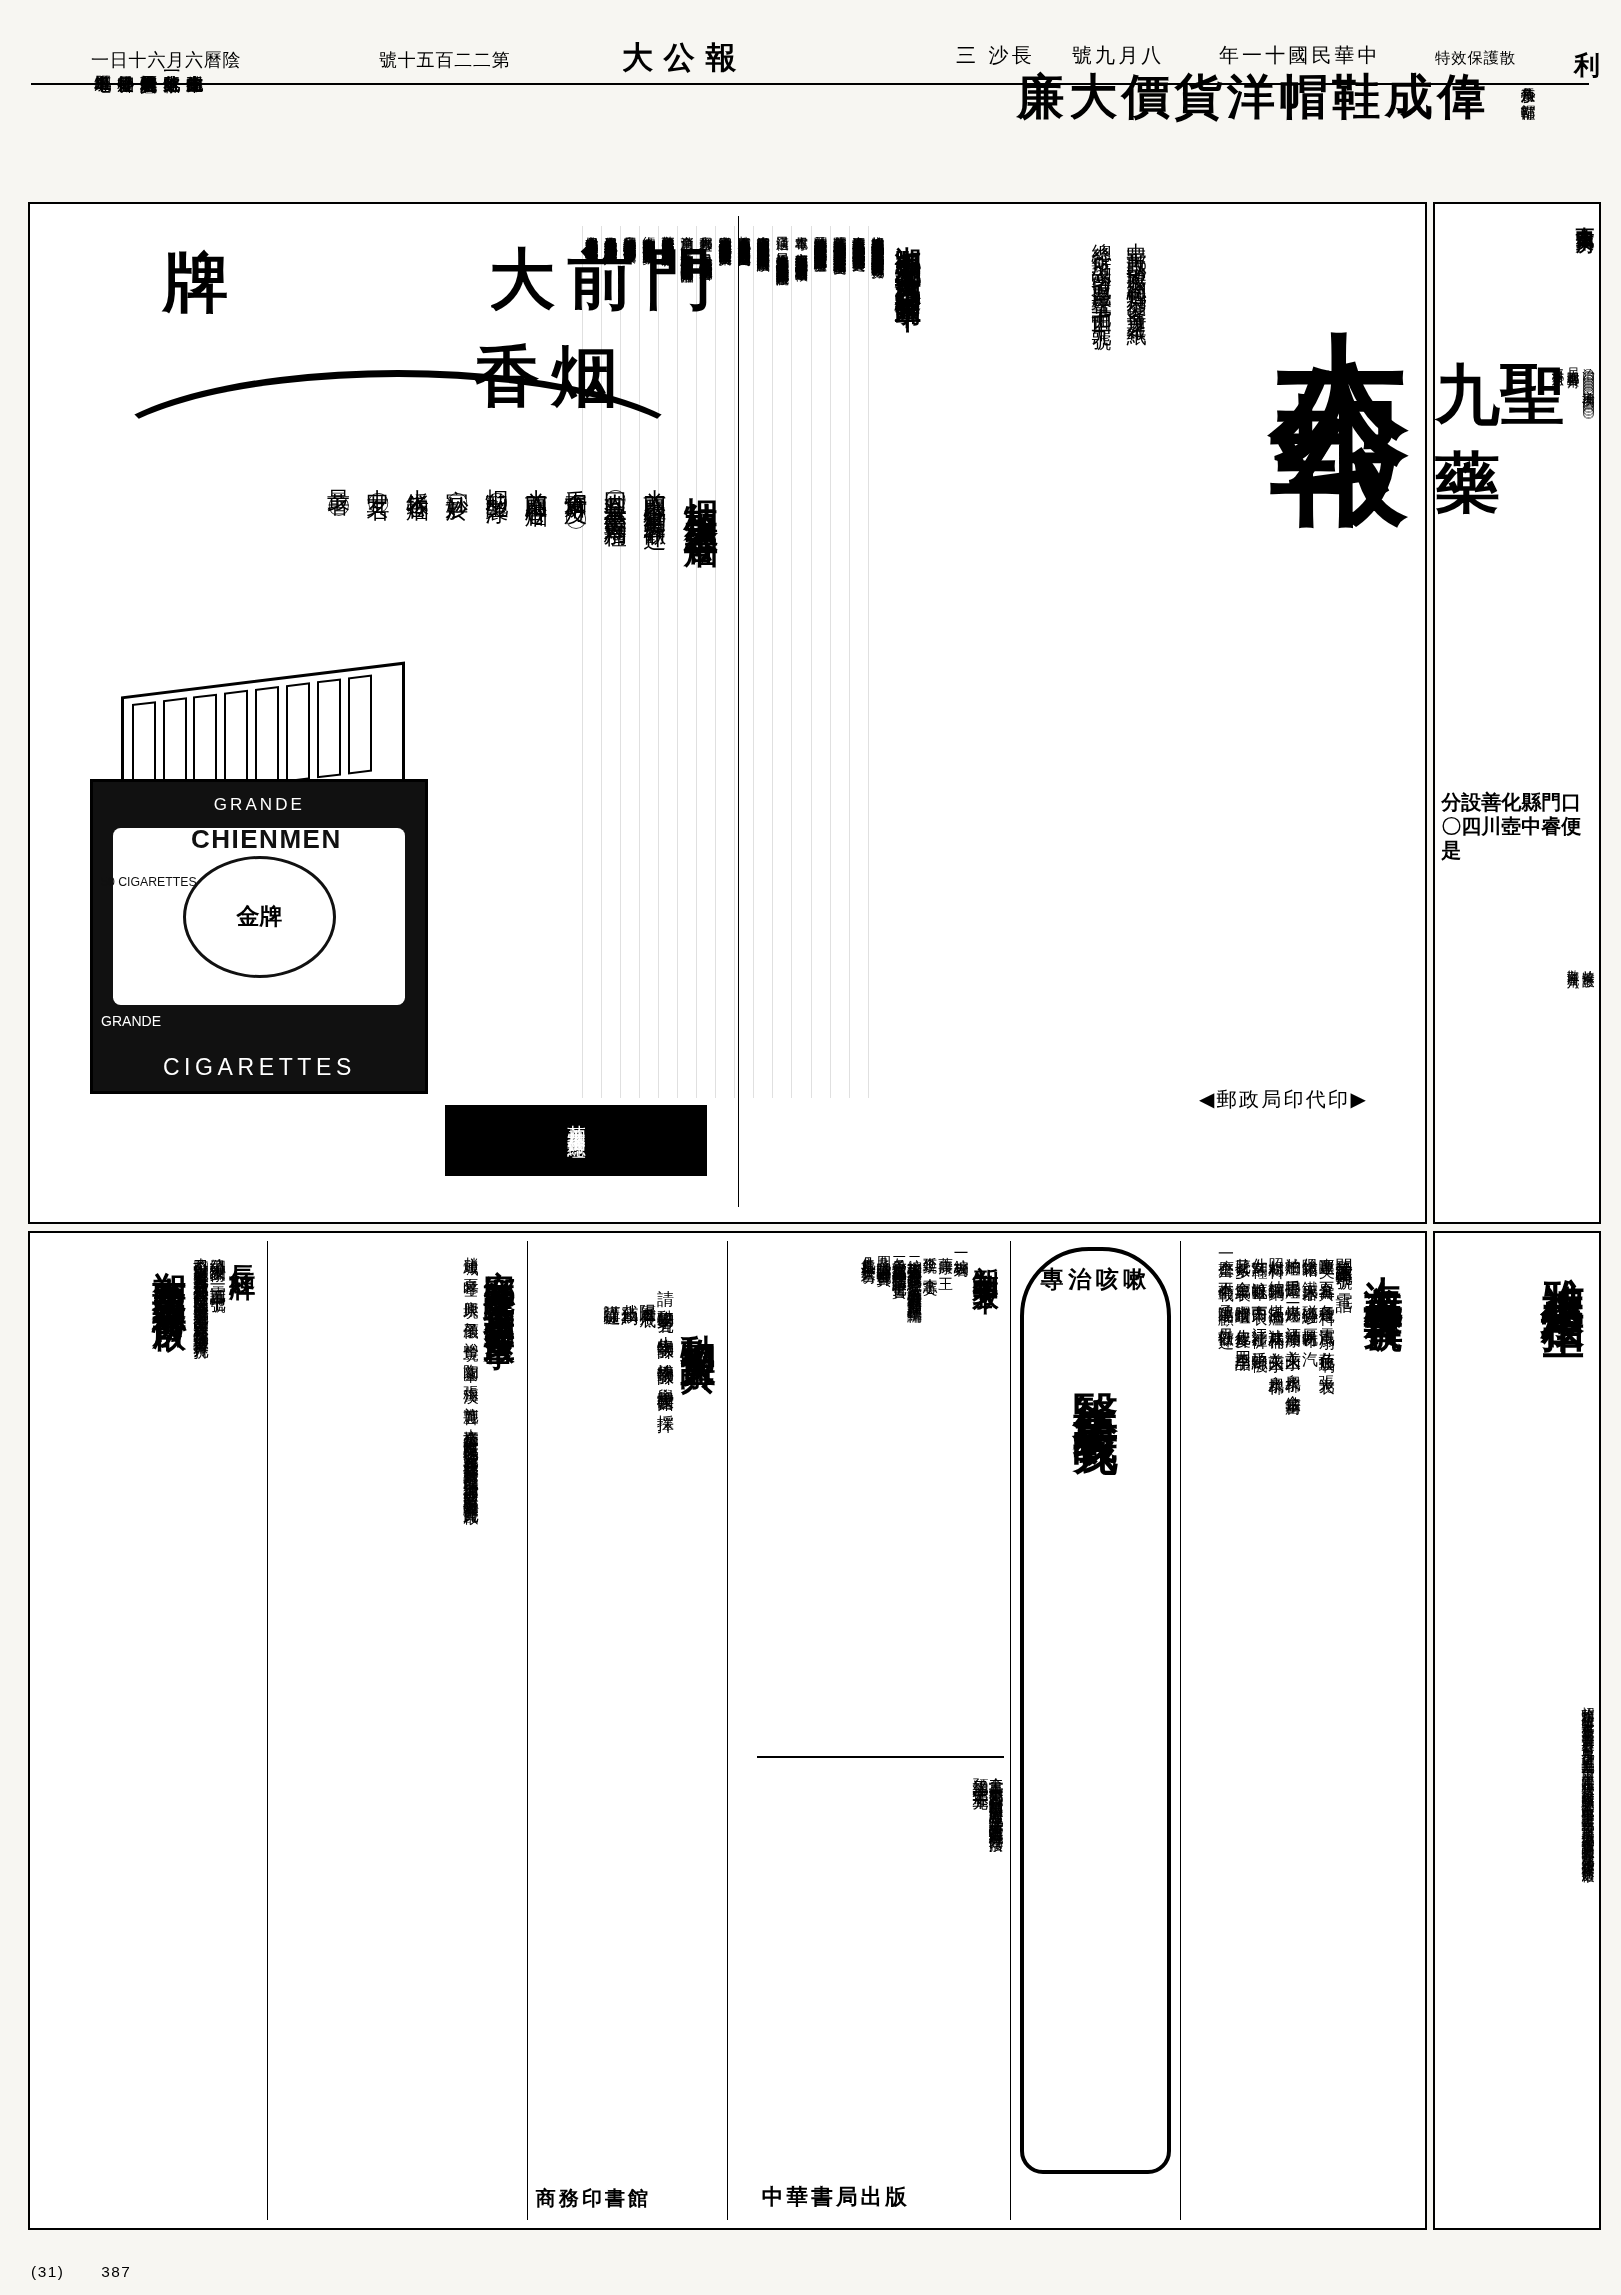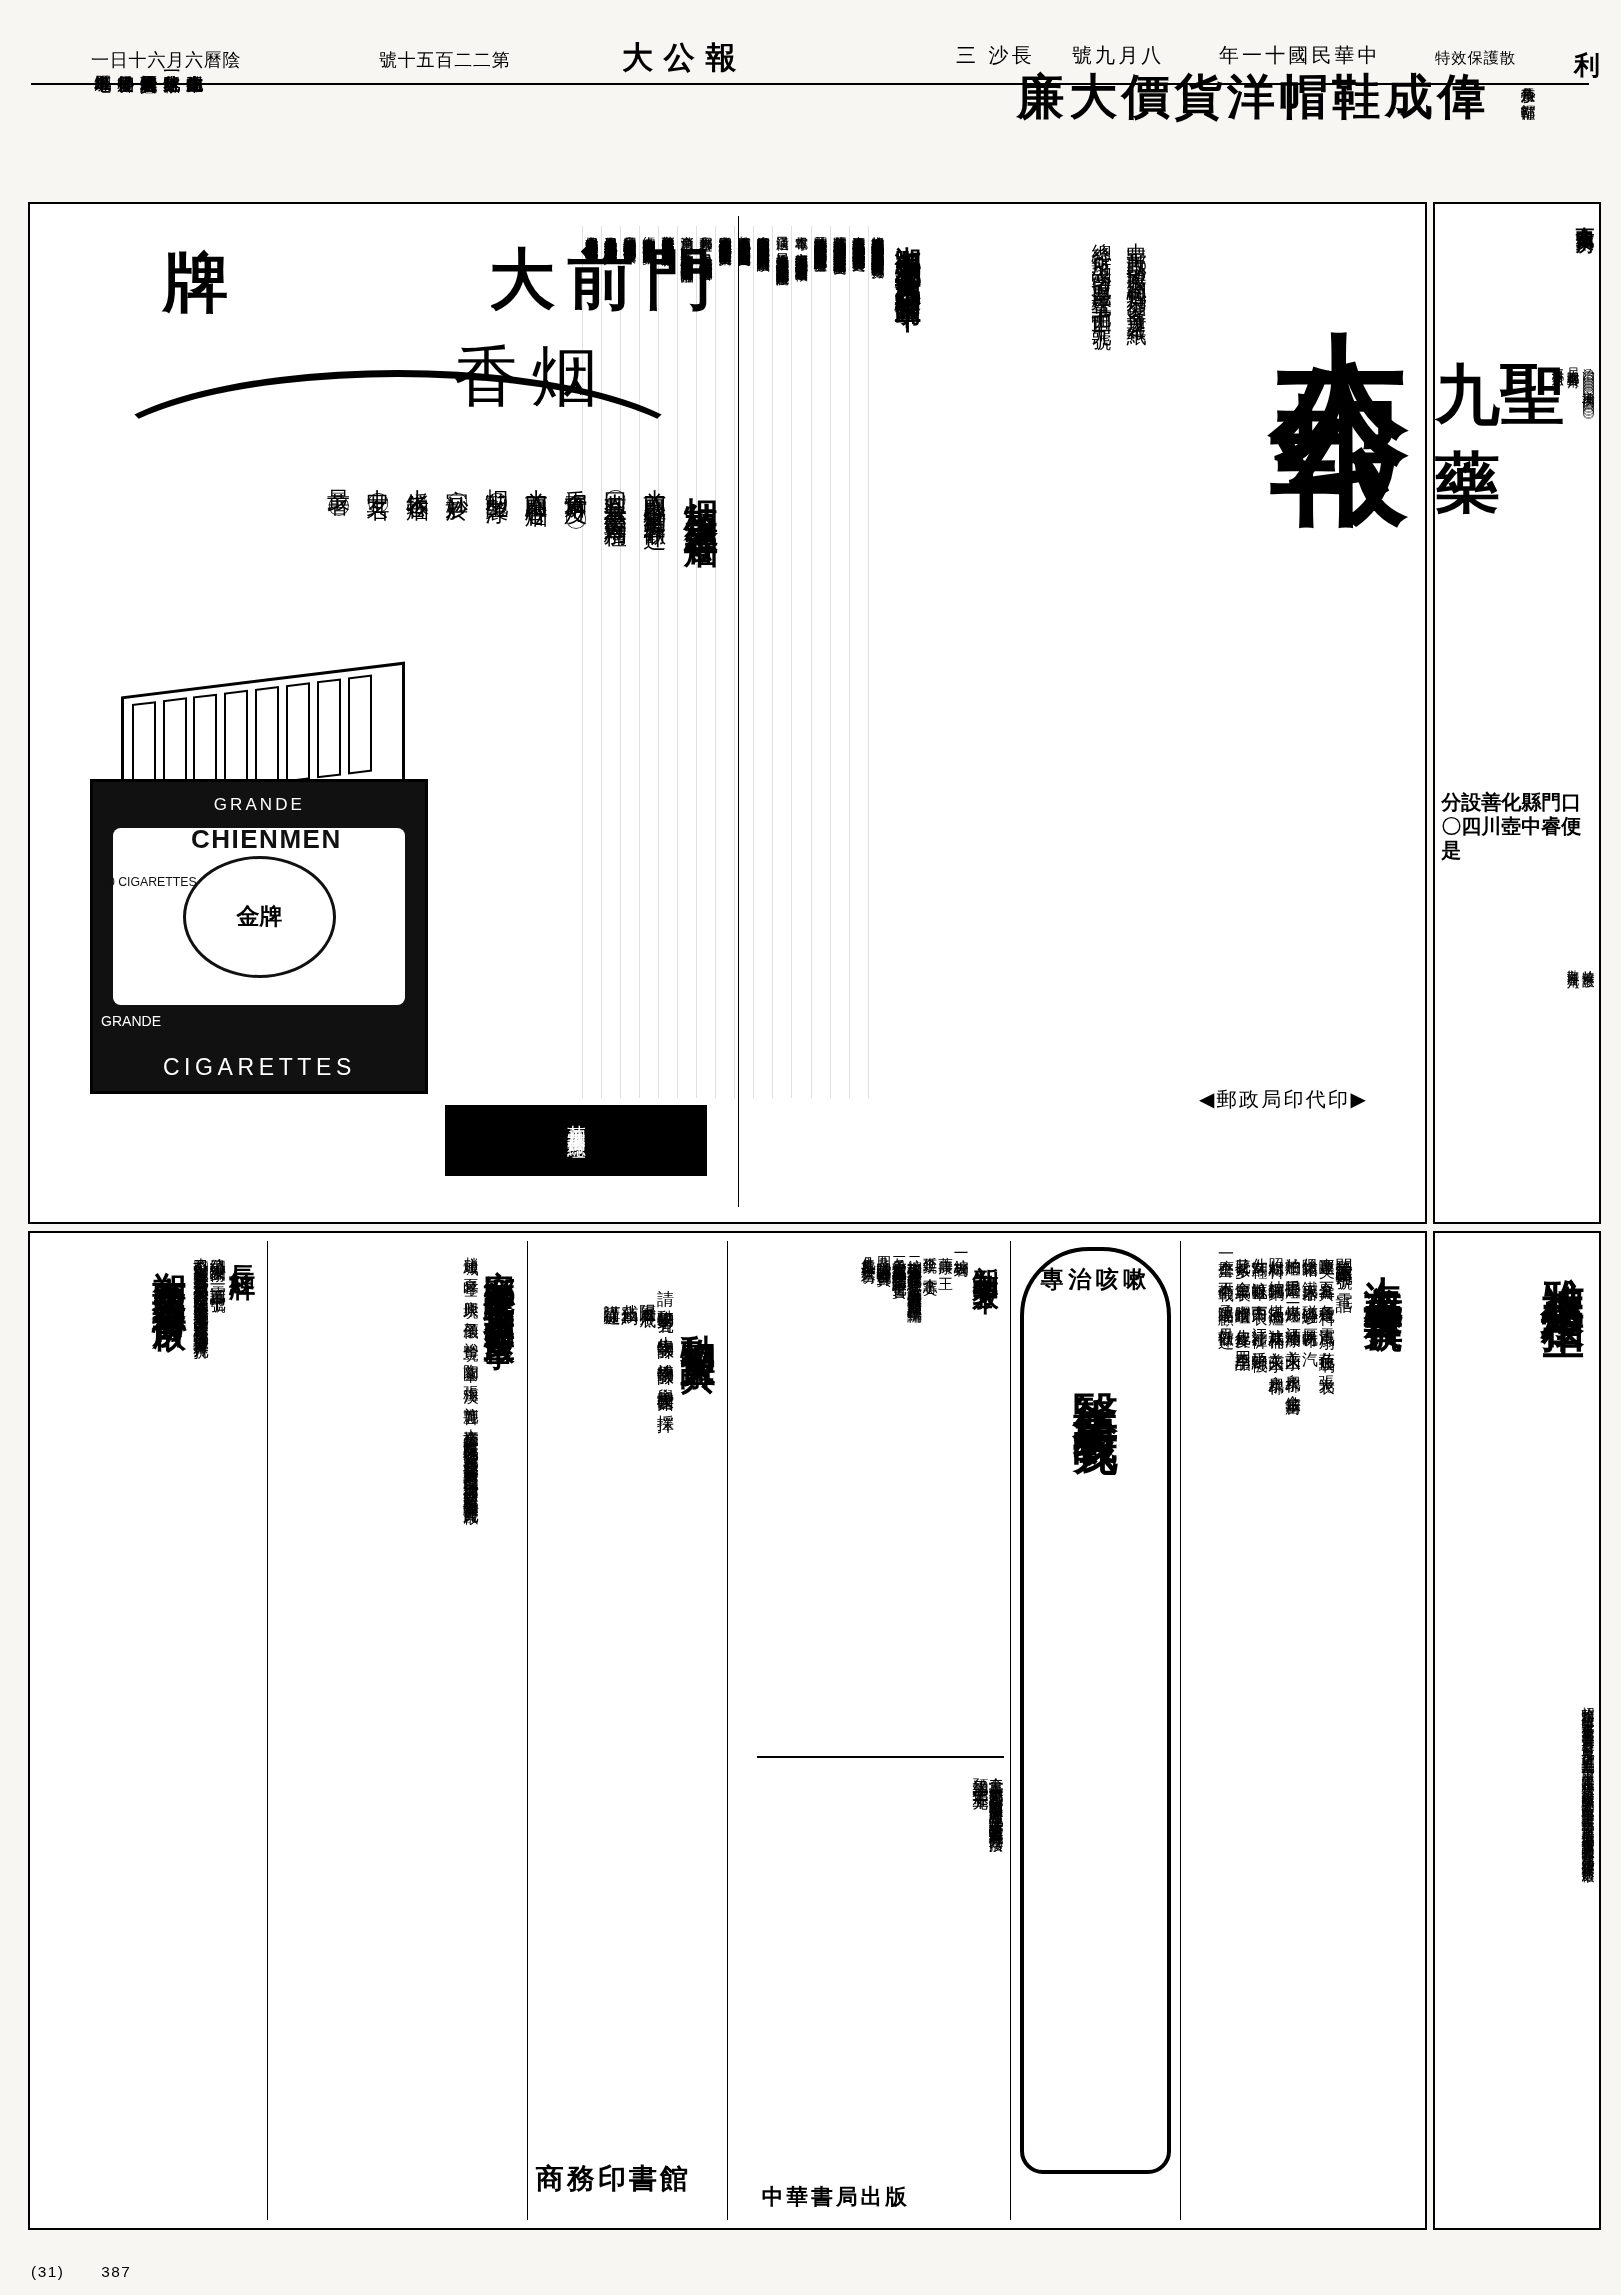--- a/index.html
+++ b/index.html
@@ -100,22 +100,22 @@
   
   .cigad{
     position:absolute;left:14px;top:12.3px;width:694px;height:991px;
     border-right:1.5px solid #000;
   }
   .cig-brand{
     position:absolute;right:14px;top:18.5px;
     font-size:66px;font-weight:bold;letter-spacing:12.3px;
   }
   .cig-brand2{
-    position:absolute;right:128px;top:116px;
-    font-size:66px;font-weight:normal;letter-spacing:12.3px;
+    position:absolute;right:108px;top:116px;
+    font-size:66px;font-weight:bold;letter-spacing:12.3px;
   }
   .swoosh{
     position:absolute;left:46px;top:154px;width:602px;height:85px;
     border-top:7.7px solid #000;border-radius:50%/100% 100% 0 0;
     border-left:7.7px solid transparent;border-right:7.7px solid transparent;
   }
   .cig-copy{
     position:absolute;right:15.4px;top:255px;
     display:flex;flex-direction:row-reverse;gap:10.8px;
     height:463px;
@@ -385,21 +385,21 @@
           <div style="position:absolute;left:4.6px;bottom:4.6px;font-size:21.6px;font-weight:bold;letter-spacing:3.1px;">中華書局出版</div>
         </div>
       </div>
 
       <div class="lowcol" style="width:193px;position:relative;">
         <div class="ad-title-v" style="font-size:35px;height:324px;margin-top:62px;">動物學大辭典</div>
         <div class="v" style="font-size:17px;height:586px;margin-top:31px;">請　動物學研究者　生物學教師　博物學教師　學校圖書館　採擇</div>
         <div class="v" style="font-size:17px;height:231px;margin-top:46px;">陽曆本月底</div>
         <div class="v" style="font-size:17px;height:231px;margin-top:46px;">截止預約</div>
         <div class="v" style="font-size:17px;height:231px;margin-top:46px;">訂購從速</div>
-        <div style="position:absolute;left:7.7px;bottom:22px;font-size:28px;font-weight:bold;letter-spacing:3.1px;">商務印書館</div>
+        <div style="position:absolute;left:7.7px;bottom:8px;font-size:20px;font-weight:bold;letter-spacing:3.1px;">商務印書館</div>
       </div>
 
       <div class="lowcol" style="width:255px;">
         <div class="ad-title-v" style="font-size:31px;height:617px;">安鄉縣豐凝垸暨三垸業戶等緊要啟事</div>
         <div class="v" style="font-size:15.4px;height:787px;">趙連城　夏呼筌　康興垸　顏子儀　裕豐垸　陶蘭峯　張梅溪　施豐吾　本垸業戶等公鑒敝垸堤工現已興修完竣所有各戶應攤修費務請於本月底以前一律繳清如再延宕定即呈請縣署追繳決不寬貸此啟</div>
       </div>
 
       <div class="lowcol" style="width:224px;">
         <div class="ad-title-v" style="font-size:26px;height:154px;">長紅牌</div>
         <div class="v" style="font-size:16px;height:756px;">總公司設湘家街　電話一百四十七號</div>

